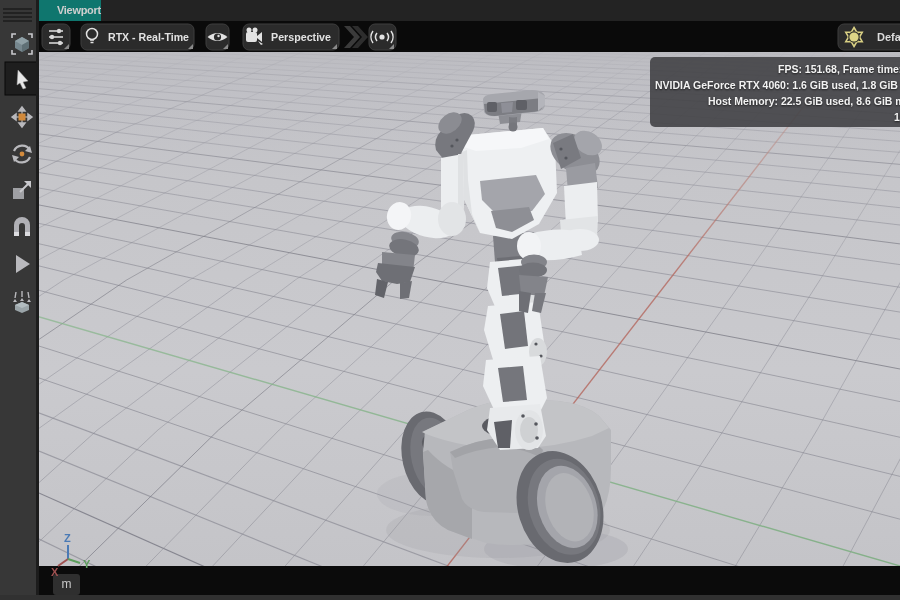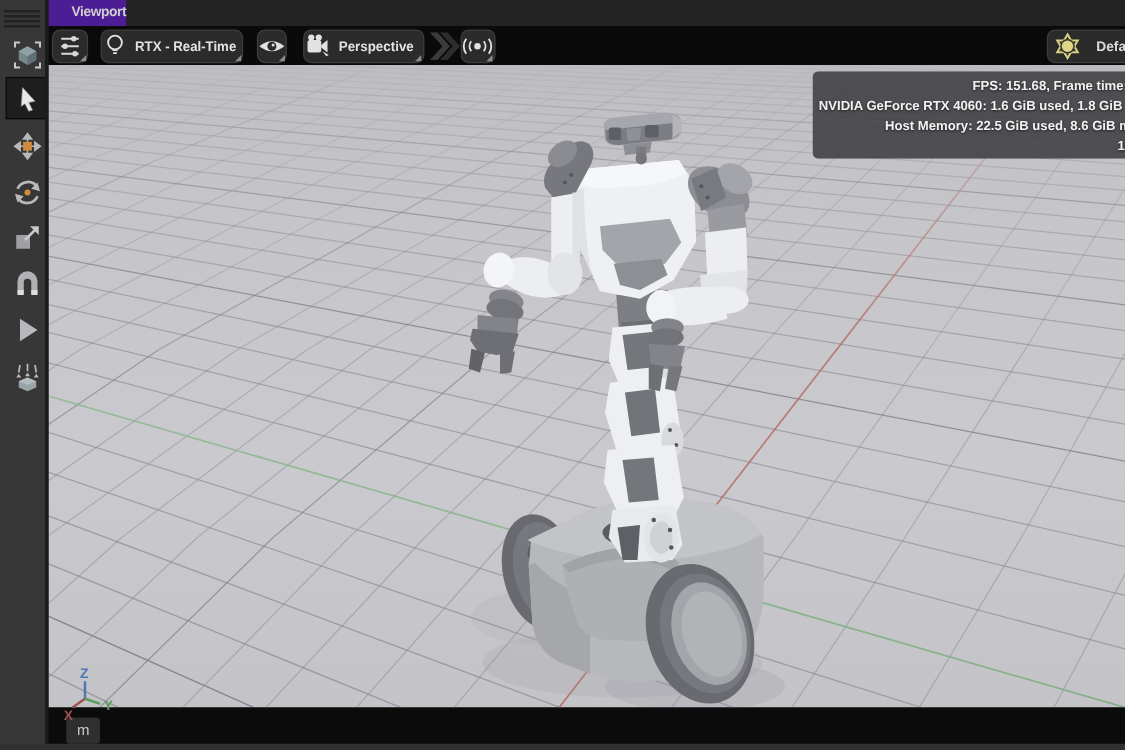--- a/index.html
+++ b/index.html
@@ -283,21 +283,21 @@
   <div style="position:absolute;left:0;top:0;width:420px;height:70px;background:rgba(62,62,66,0.87);border-radius:5px;"></div>
   <div style="position:relative;color:#f3f3f3;font-size:10.5px;font-weight:bold;line-height:16px;padding-top:3px;text-shadow:0 1px 2px rgba(0,0,0,0.65);white-space:nowrap;">
    <div style="position:absolute;left:128px;top:4px;">FPS: 151.68, Frame time: 6.61 ms</div>
    <div style="position:absolute;left:5px;top:20px;">NVIDIA GeForce RTX 4060: 1.6 GiB used, 1.8 GiB max avai</div>
    <div style="position:absolute;left:58px;top:36px;">Host Memory: 22.5 GiB used, 8.6 GiB max avail</div>
    <div style="position:absolute;left:244px;top:52px;">151.68</div>
   </div>
  </div>
 
  <div class="abs" style="left:36px;top:0;width:864px;height:21px;background:#232323;"></div>
- <div class="abs" style="left:36px;top:0;width:65px;height:21px;background:#4c1d95;color:#cfcfcf;font-size:11px;font-weight:bold;line-height:21px;padding-left:21px;letter-spacing:-0.3px;text-align:right;">Viewport</div>
+ <div class="abs" style="left:36px;top:0;width:65px;height:21px;background:#0f766e;color:#cfcfcf;font-size:11px;font-weight:bold;line-height:21px;padding-left:21px;letter-spacing:-0.3px;">Viewport</div>
 
  <div class="abs" style="left:36px;top:21px;width:864px;height:31px;background:#0a0a0a;"></div>
  <svg class="abs" style="left:36px;top:21px" width="864" height="31" viewBox="0 0 864 31">
   <g>
    <rect x="6" y="3" width="28" height="26" rx="6" fill="#2b2b2b" stroke="#3e3e3e"></rect>
    <g stroke="#d8d8d8" stroke-width="1.6">
     <line x1="13" y1="10" x2="27" y2="10"></line>
           <line x1="13" y1="16" x2="27" y2="16"></line>
           <line x1="13" y1="22" x2="27" y2="22"></line>
    </g>

